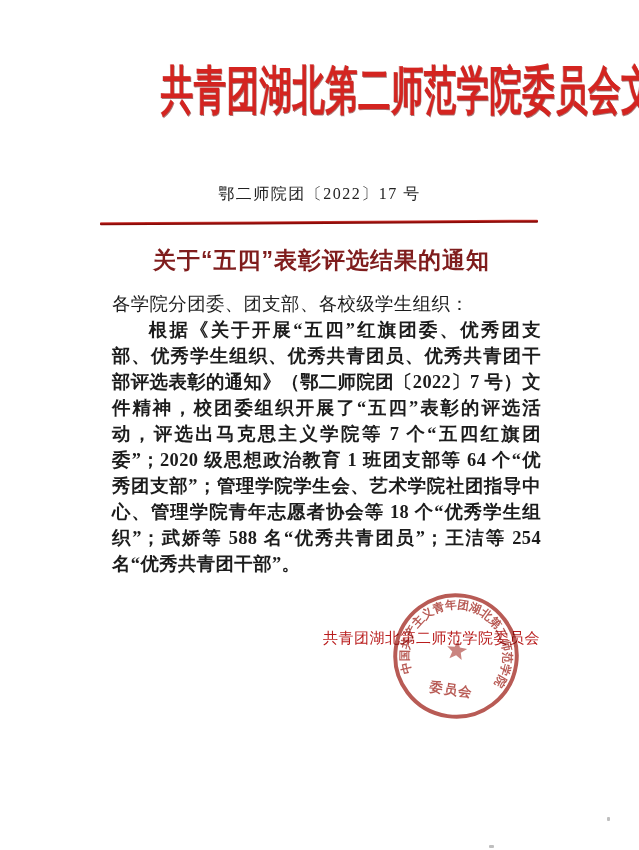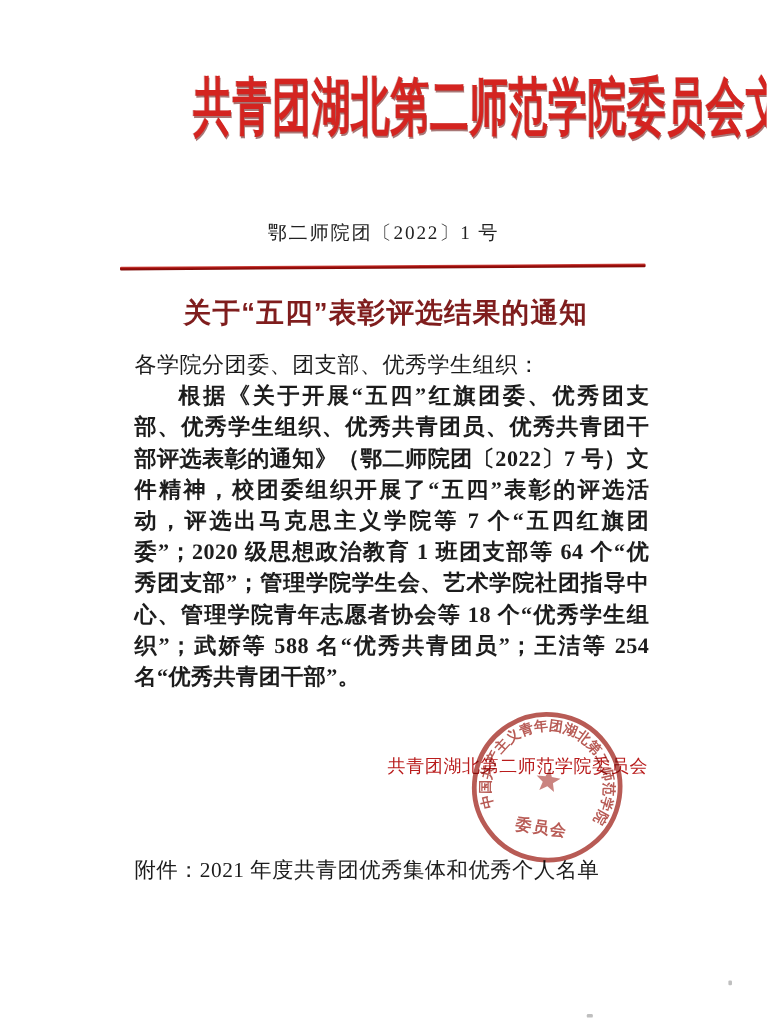--- a/index.html
+++ b/index.html
@@ -159,36 +159,35 @@
 </style>
 </head>
 <body>
 
 <div class="page">
 
   <div class="header-title">
     <span class="stretch">共青团湖北第二师范学院委员会文件</span>
   </div>
 
-  <div class="doc-number">鄂二师院团〔2022〕1 号</div>
+  <div class="doc-number">鄂二师院团〔2022〕17 号</div>
 
   <div class="red-rule"></div>
 
   <h1 class="doc-title">关于“五四”表彰评选结果的通知</h1>
 
   <div class="body-text">
-    <p class="salutation">各学院分团委、团支部、优秀学生组织：</p>
+    <p class="salutation">各学院分团委、团支部、各校级学生组织：</p>
     <p class="para">根据《关于开展“五四”红旗团委、优秀团支部、优秀学生组织、优秀共青团员、优秀共青团干部评选表彰的通知》（鄂二师院团〔2022〕7 号）文件精神，校团委组织开展了“五四”表彰的评选活动，评选出马克思主义学院等 7 个“五四红旗团委”；2020 级思想政治教育 1 班团支部等 64 个“优秀团支部”；管理学院学生会、艺术学院社团指导中心、管理学院青年志愿者协会等 18 个“优秀学生组织”；武娇等 588 名“优秀共青团员”；王洁等 254 名“优秀共青团干部”。</p>
   </div>
 
   <div class="signature-block">
     <div class="sig-org">共青团湖北第二师范学院委员会</div>
   </div>
 
-  <div class="attachment">附件：2021 年度共青团优秀集体和优秀个人名单</div>
 
   <div class="seal">
     <svg viewBox="0 0 200 200">
       <circle cx="100" cy="100" r="92" fill="none" stroke="currentColor" stroke-width="6"></circle>
       <defs>
         <path id="sealArc" d="M 37.6,136 A 72,72 0 1 1 162.4,136" fill="none"></path>
       </defs>
       <text class="ring-text">
         <textPath href="#sealArc" startOffset="2">中国共产主义青年团湖北第二师范学院</textPath>
       </text>

